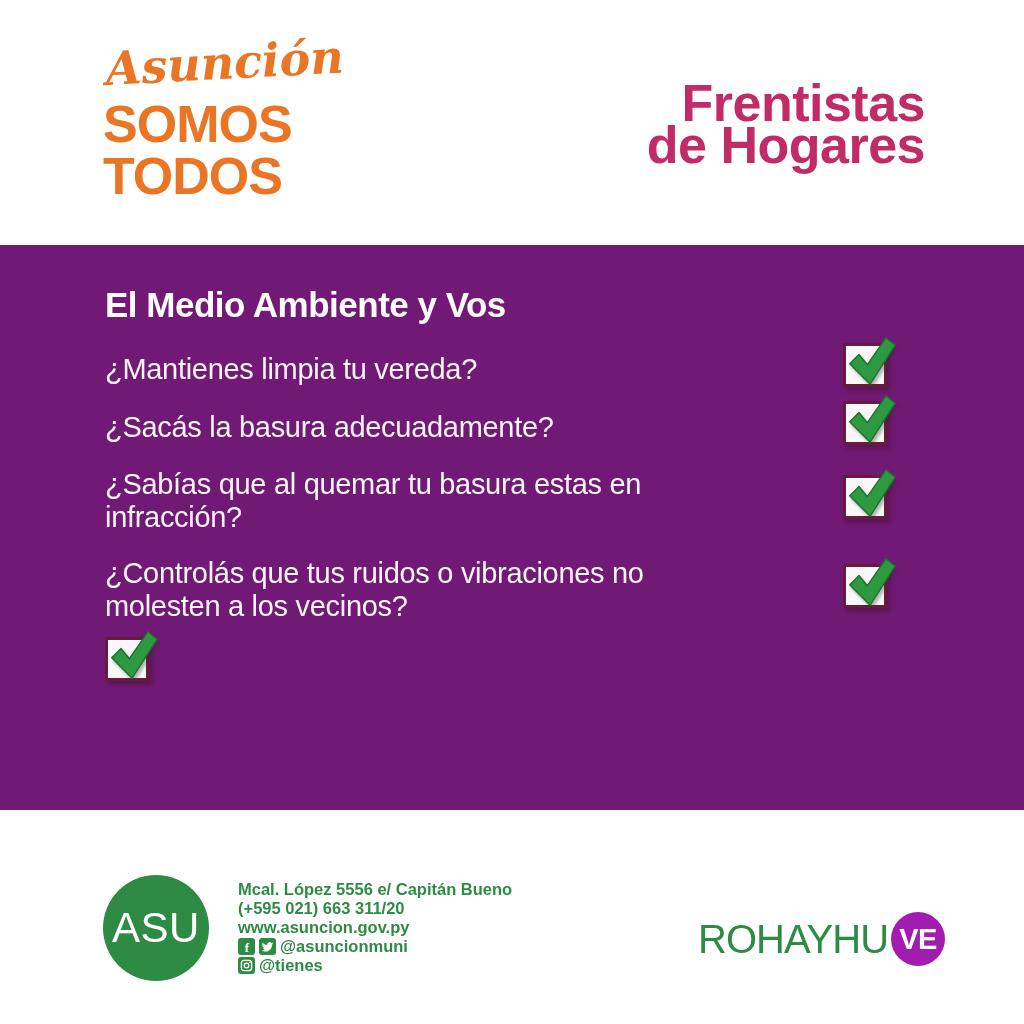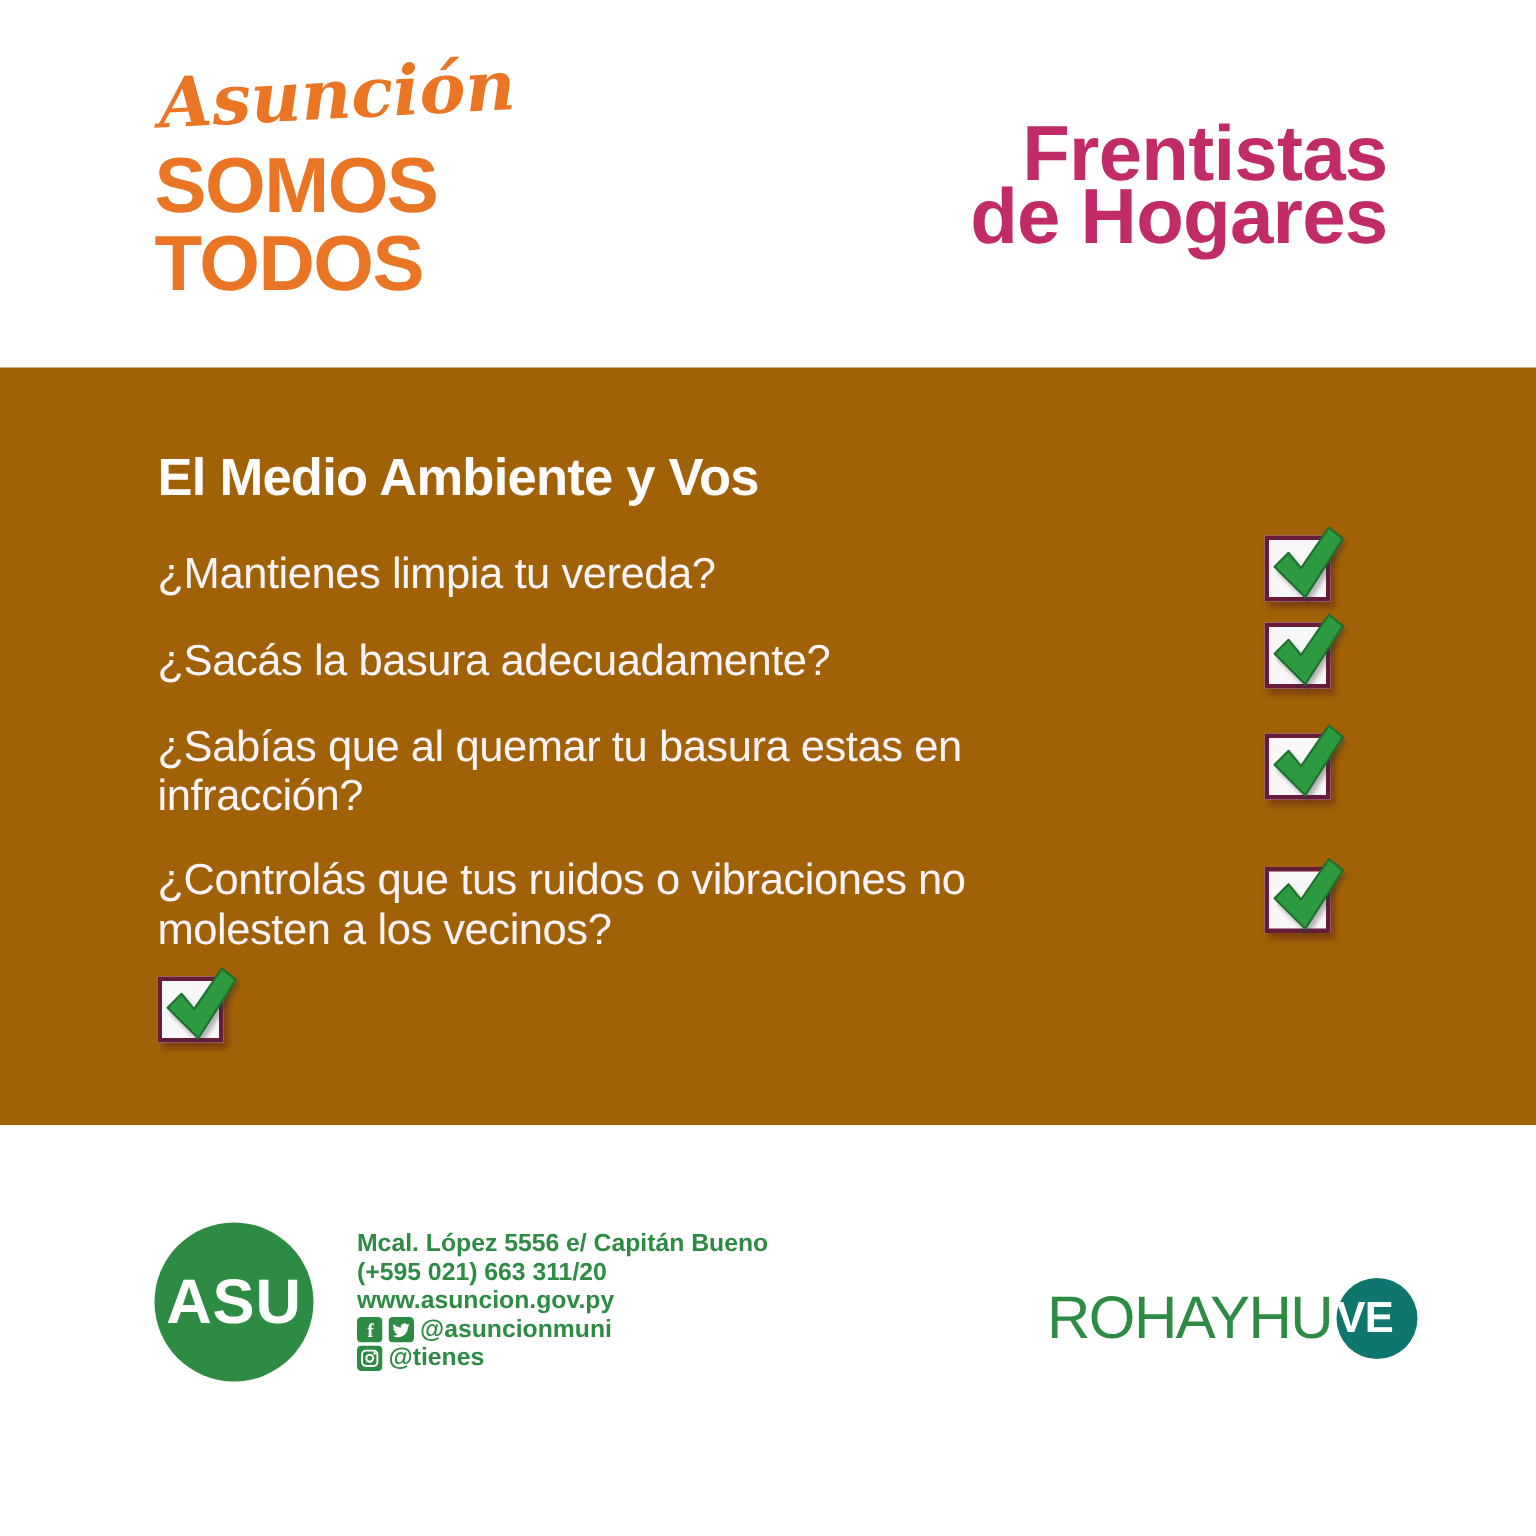--- a/index.html
+++ b/index.html
@@ -28,24 +28,24 @@
   }
   .program {
     position: absolute; right: 99px; top: 82px;
     text-align: right; color: #C12B67;
     font-weight: bold; font-size: 52px; line-height: 42px;
     letter-spacing: -0.5px;
   }
 
   
   .band {
-    position: relative; height: 505px;
-    background: #a16207;
+    position: relative; height: 565px;
+    background: #701a75;
     box-sizing: border-box;
-    padding: 54px 0 0 105px;
+    padding: 40px 0 0 105px;
     color: #FCF4F8;
   }
   .band-title {
     margin: 0 0 27px 0;
     font-size: 35px; font-weight: bold;
     letter-spacing: -0.5px; color: #FEFCFD;
   }
   .item-row {
     display: flex; align-items: center; justify-content: space-between;
     margin-bottom: 23px;
@@ -71,36 +71,36 @@
   }
 
   
   .footer { position: relative; height: 274px; background: #ffffff; color: #2E8B43; }
   .asu-circle {
     position: absolute; left: 103px; top: 65px;
     width: 106px; height: 106px; border-radius: 50%;
     background: #2E8B43;
     display: flex; align-items: center; justify-content: center;
   }
-  .asu-circle span { color: #fff; font-weight: bold; font-size: 42px; letter-spacing: 0.5px; }
+  .asu-circle span { color: #fff; font-weight: normal; font-size: 42px; letter-spacing: 0.5px; }
   .contact { position: absolute; left: 238px; top: 70px; font-size: 16.5px; line-height: 19px; font-weight: bold; }
   .contact-line { white-space: nowrap; }
   .social-row { display: flex; align-items: center; gap: 4px; }
   .social-row svg { display: block; }
   .rohayhuve {
     position: absolute; left: 698px; top: 102px;
     display: flex; align-items: center;
   }
   .rohayhu-text {
     color: #2E8B43; font-weight: normal; font-size: 40px; letter-spacing: -1px;
   }
   .ve-circle {
     width: 54px; height: 54px; border-radius: 50%;
-    background: #0f766e; margin-left: 3px;
-    display: flex; align-items: center; justify-content: flex-start;
+    background: #a21caf; margin-left: 3px;
+    display: flex; align-items: center; justify-content: center;
   }
   .ve-circle span { color: #fff; font-weight: bold; font-size: 29px; letter-spacing: -0.5px; }
 </style>
 </head>
 <body>
 
 <div class="poster">
 
   <div class="header">
     <div class="brand">

